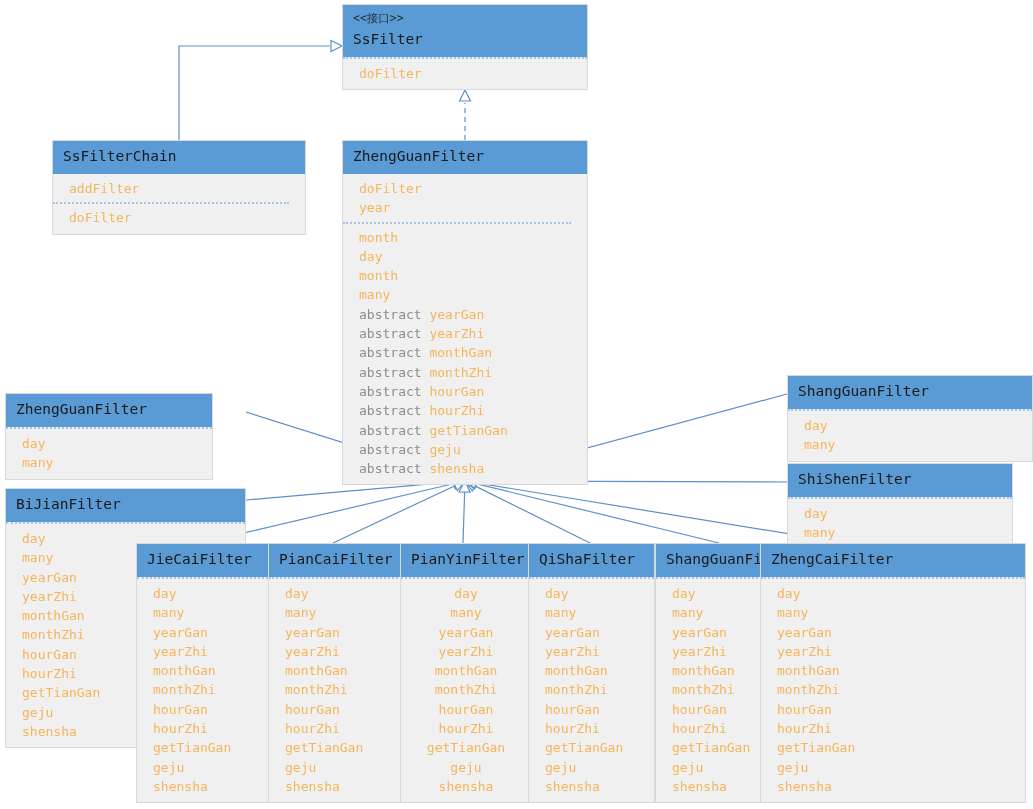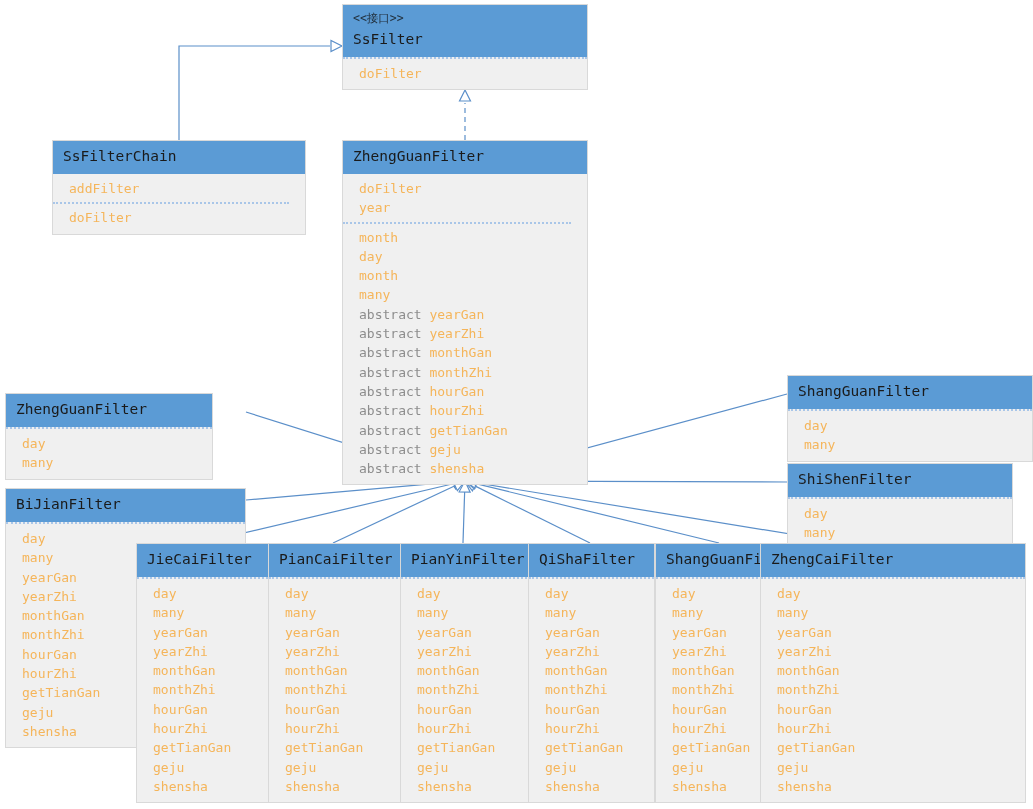--- a/index.html
+++ b/index.html
@@ -199,21 +199,21 @@
           <div class="member">yearZhi</div>
           <div class="member">monthGan</div>
           <div class="member">monthZhi</div>
           <div class="member">hourGan</div>
           <div class="member">hourZhi</div>
           <div class="member">getTianGan</div>
           <div class="member">geju</div>
           <div class="member">shensha</div>
         </div>
       </div>
-      <div class="uml-class" style="left: 400px; top: 543px; width: 132px;">
+      <div class="uml-class" style="left: 400px; top: 543px; width: 132px; text-align: center;">
         <div class="uml-header"><span>PianYinFilter</span></div>
         <div class="uml-body top-sep">
           <div class="member">day</div>
           <div class="member">many</div>
           <div class="member">yearGan</div>
           <div class="member">yearZhi</div>
           <div class="member">monthGan</div>
           <div class="member">monthZhi</div>
           <div class="member">hourGan</div>
           <div class="member">hourZhi</div>

